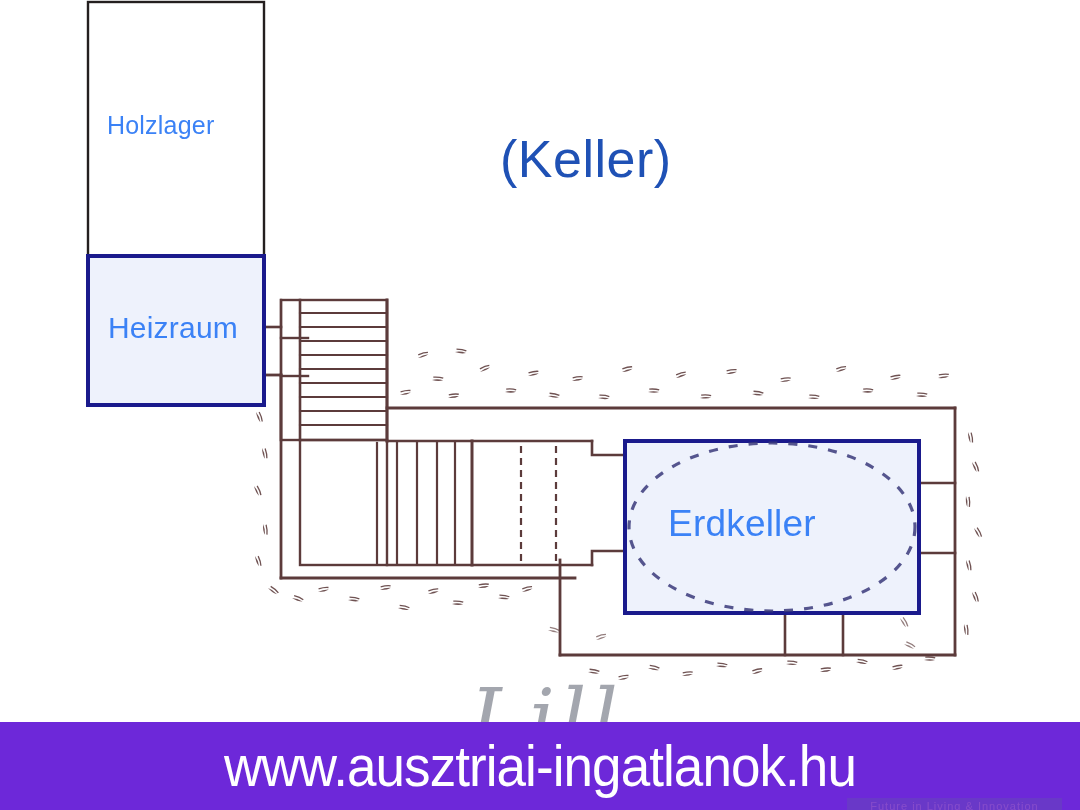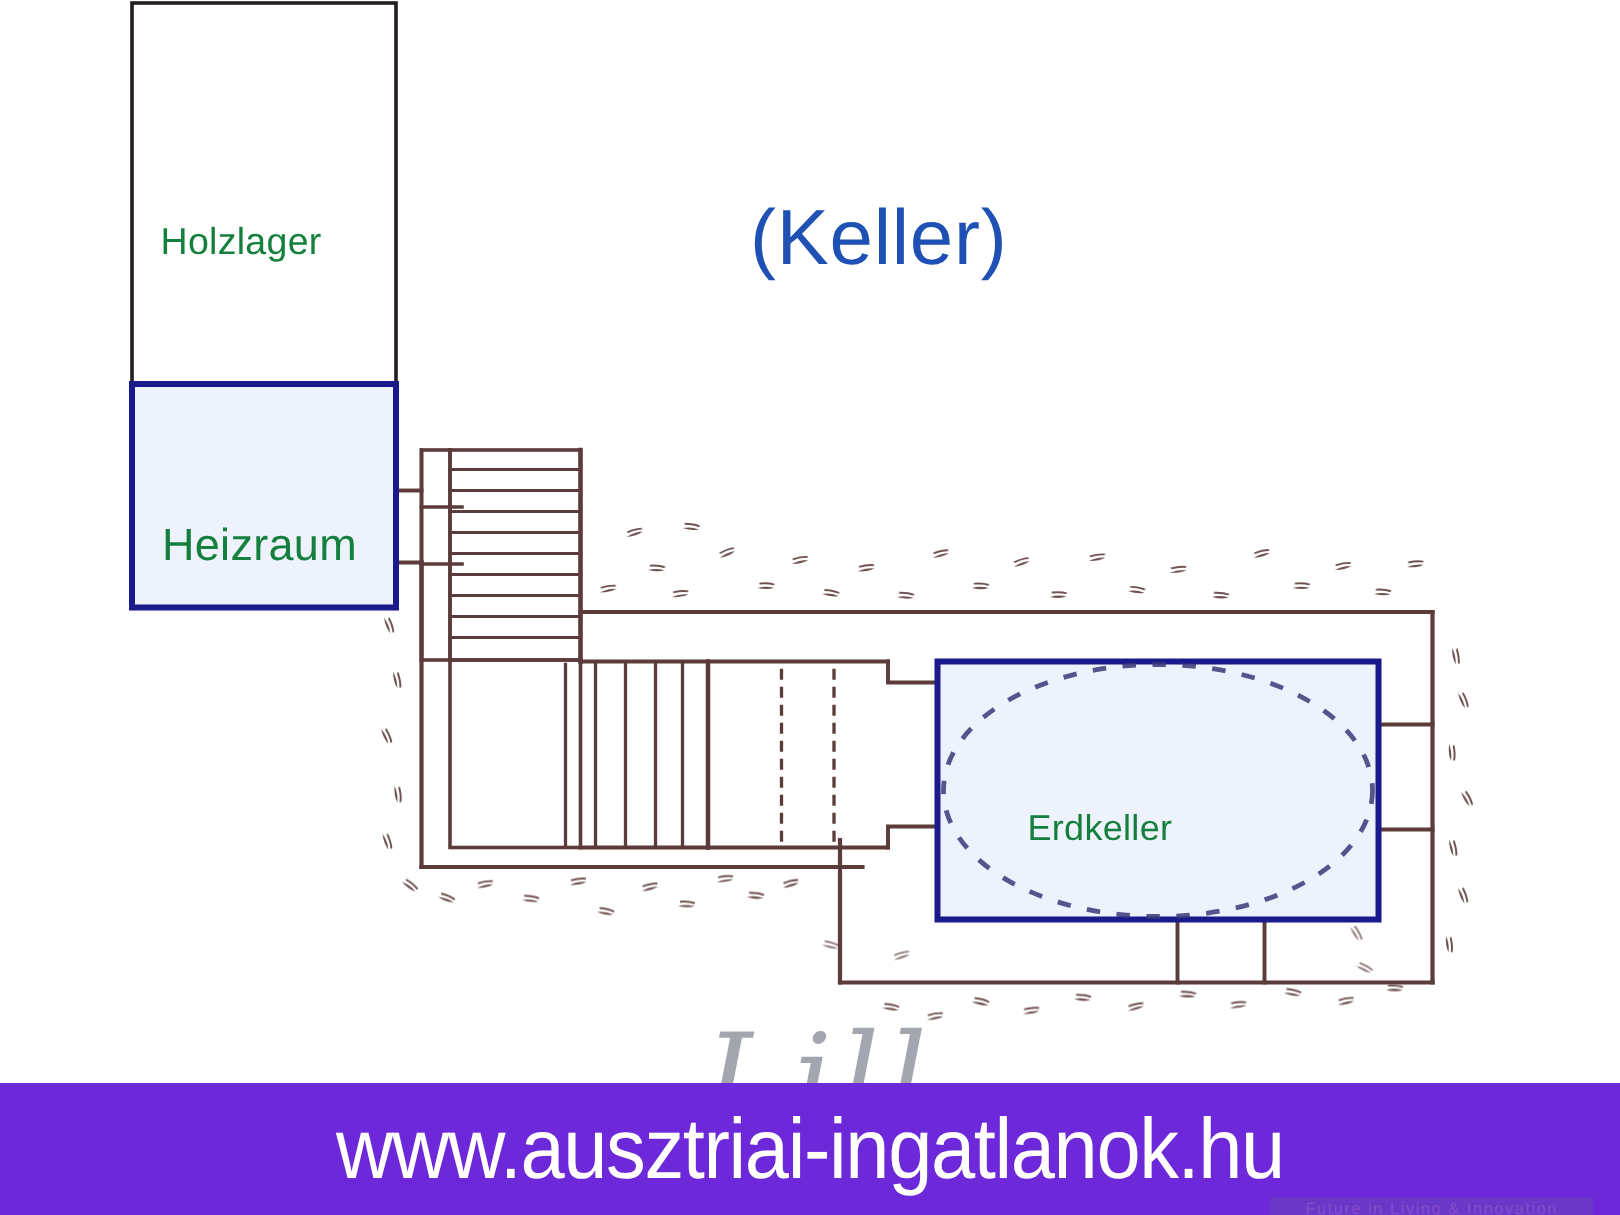--- a/index.html
+++ b/index.html
@@ -24,39 +24,38 @@
     left: 0;
     top: 0;
     width: 1080px;
     height: 810px;
   }
 
   
   .room-label {
     position: absolute;
     font-family: "Liberation Sans", sans-serif;
-    color: #15803d;
+    color: #3b82f6;
     white-space: nowrap;
     letter-spacing: 0.2px;
-    margin-top: 36px;
   }
   #label-holzlager {
     left: 107px;
     top: 111px;
     font-size: 25px;
   }
   #label-heizraum {
     left: 108px;
     top: 311px;
     font-size: 30px;
   }
   #label-erdkeller {
-    left: 685px;
+    left: 668px;
     top: 503px;
-    font-size: 24px;
+    font-size: 37px;
   }
   #title-keller {
     position: absolute;
     left: 500px;
     top: 129px;
     font-size: 52px;
     color: #1f51b5;
     font-family: "Liberation Sans", sans-serif;
     white-space: nowrap;
     letter-spacing: 0.5px;

